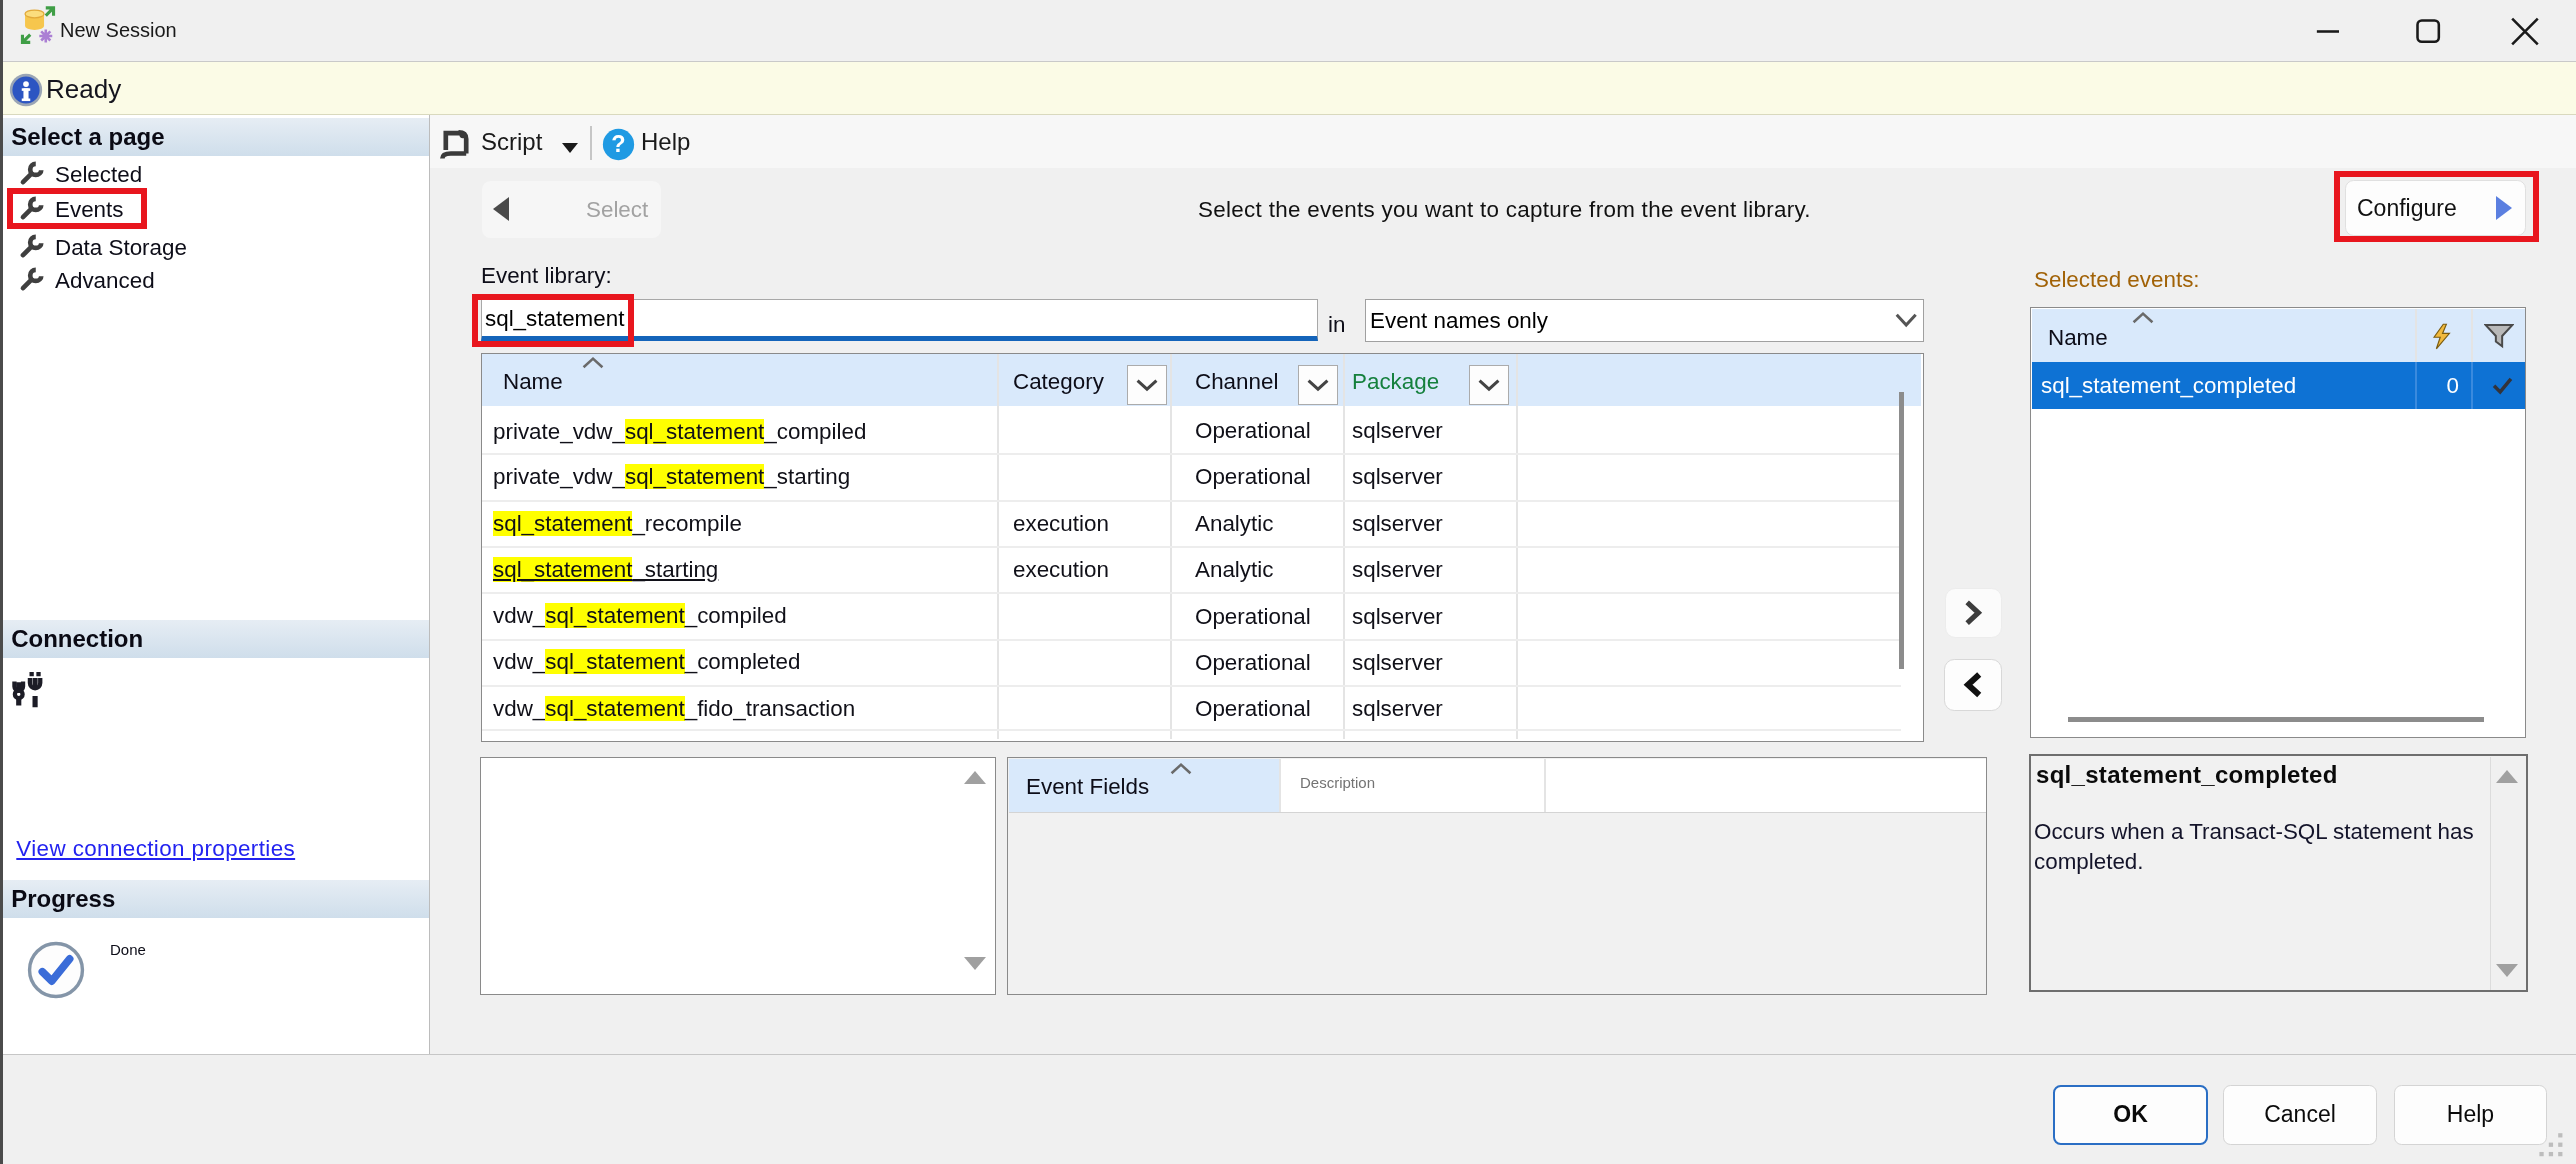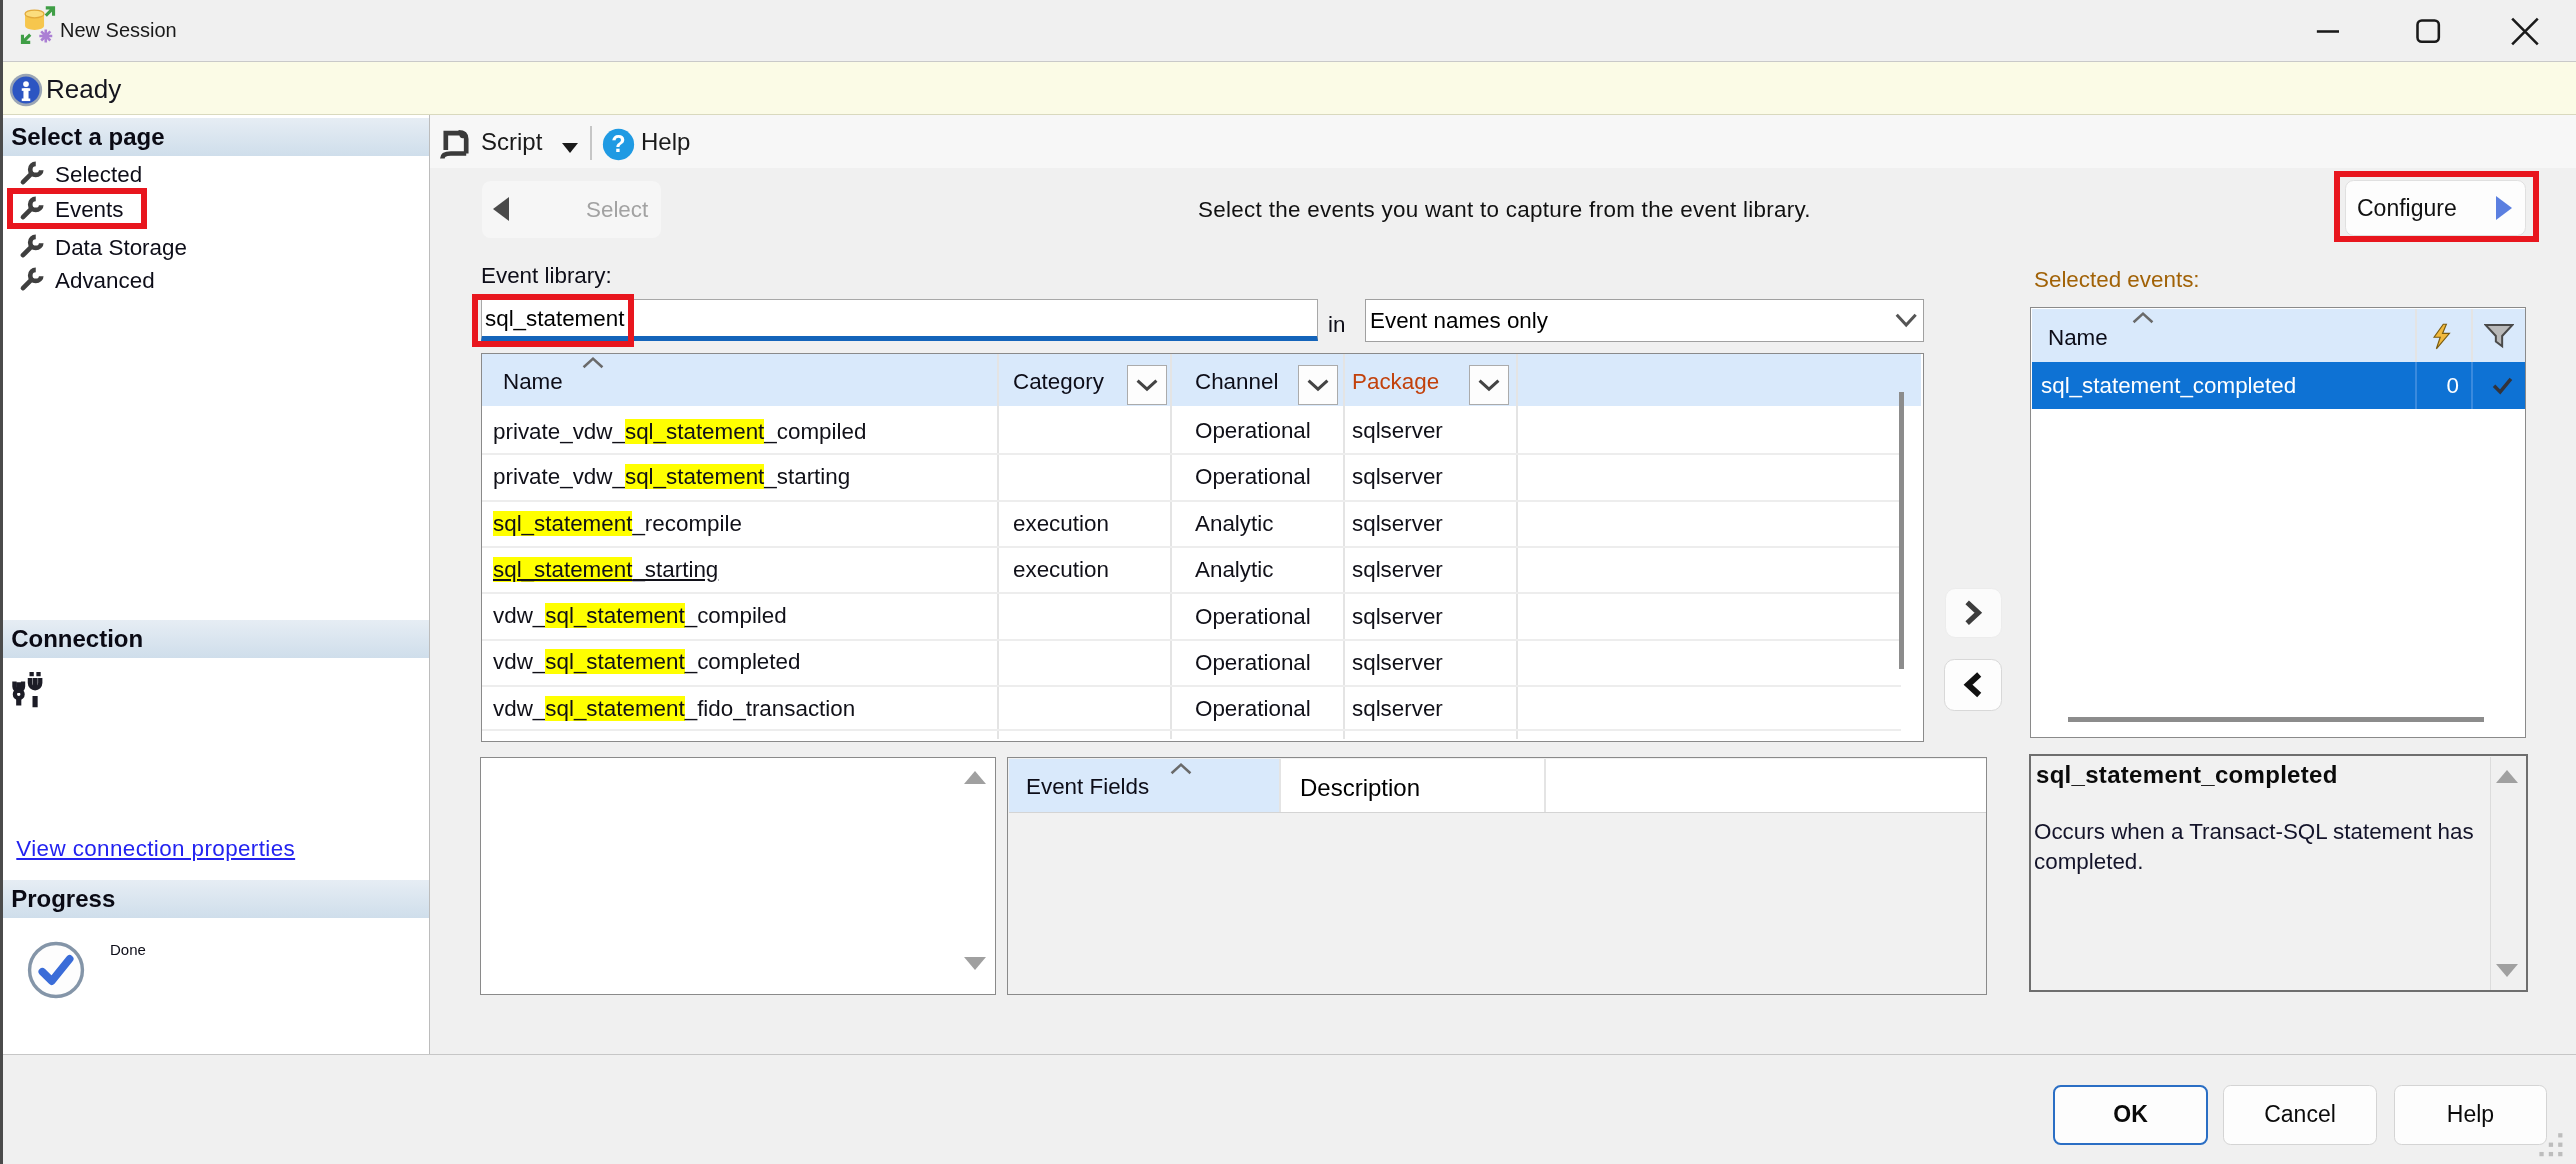--- a/index.html
+++ b/index.html
@@ -147,21 +147,21 @@
   </svg>
 
 <div class="abs" style="left:481px;top:353px;width:1443px;height:389px;background:#fff;border:1.7px solid #8a8a8a;box-sizing:border-box;"></div>
 <div class="abs" style="left:482px;top:354px;width:1439px;height:52px;background:#d9e9fb;"></div>
 <svg class="abs" style="left:581px;top:356px" width="24" height="13.8" viewBox="0 0 28 16">
     <path d="M3 13 L14 3 L25 13" stroke="#6a6a6a" stroke-width="3" fill="none"></path>
   </svg>
 <div class="abs" style="left:503px;top:369px;font-size:22.4px;color:#0d0d18;">Name</div>
 <div class="abs" style="left:1013px;top:369px;font-size:22.4px;color:#0d0d18;">Category</div>
 <div class="abs" style="left:1195px;top:369px;font-size:22.4px;color:#0d0d18;">Channel</div>
-<div class="abs" style="left:1352px;top:369px;font-size:22.4px;color:#c2410c;">Package</div>
+<div class="abs" style="left:1352px;top:369px;font-size:22.4px;color:#15803d;">Package</div>
 <div class="ddbox" style="left:1127px;top:365px;"></div>
 <svg class="abs" style="left:1135px;top:378px" width="24" height="13.8" viewBox="0 0 28 16">
     <path d="M3 3 L14 13 L25 3" stroke="#444" stroke-width="3.5" fill="none"></path>
   </svg>
 <div class="ddbox" style="left:1298px;top:365px;"></div>
 <svg class="abs" style="left:1306px;top:378px" width="24" height="13.8" viewBox="0 0 28 16">
     <path d="M3 3 L14 13 L25 3" stroke="#444" stroke-width="3.5" fill="none"></path>
   </svg>
 <div class="ddbox" style="left:1469px;top:365px;"></div>
 <svg class="abs" style="left:1477px;top:378px" width="24" height="13.8" viewBox="0 0 28 16">
@@ -243,21 +243,21 @@
 <div class="abs tri-up" style="left:964px;top:771px;"></div>
 <div class="abs tri-dn" style="left:964px;top:957px;"></div>
 
 <div class="abs" style="left:1007px;top:757px;width:980px;height:238px;background:#f1f1f1;border:1.7px solid #8a8a8a;box-sizing:border-box;"></div>
 <div class="abs" style="left:1009px;top:759px;width:977px;height:53px;background:#fff;border-bottom:1.7px solid #d4d4d4;"></div>
 <div class="abs" style="left:1009px;top:759px;width:271px;height:53px;background:#d9e9fb;"></div>
 <svg class="abs" style="left:1169px;top:762px" width="24" height="13.8" viewBox="0 0 28 16">
     <path d="M3 13 L14 3 L25 13" stroke="#6a6a6a" stroke-width="3" fill="none"></path>
   </svg>
 <div class="abs" style="left:1026px;top:774px;font-size:22.4px;color:#0d0d18;">Event Fields</div>
-<div class="abs" style="left:1300px;top:774px;font-size:24px;color:#000000;">Description</div>
+<div class="abs" style="left:1300px;top:774px;font-size:15px;color:#737373;">Description</div>
 <div class="gridv" style="left:1279px;top:759px;height:53px;"></div>
 <div class="gridv" style="left:1544px;top:759px;height:53px;"></div>
 
 <div class="abs" style="left:2029px;top:754px;width:499px;height:238px;background:#f1f1f1;border:2.6px solid #6e6e6e;box-sizing:border-box;"></div>
 <div class="abs" style="left:2036px;top:761px;font-size:24px;font-weight:bold;letter-spacing:0.3px;color:#0a0a0a;">sql_statement_completed</div>
 <div class="abs" style="left:2034px;top:817px;font-size:22.4px;line-height:30px;color:#14142a;white-space:nowrap;">Occurs when a Transact-SQL statement has<br>completed.</div>
 <div class="abs" style="left:2490px;top:757px;width:35px;height:233px;background:#f0f0f0;border-left:1.7px solid #dcdcdc;"></div>
 <div class="abs tri-up" style="left:2496px;top:770px;"></div>
 <div class="abs tri-dn" style="left:2496px;top:964px;"></div>
 

